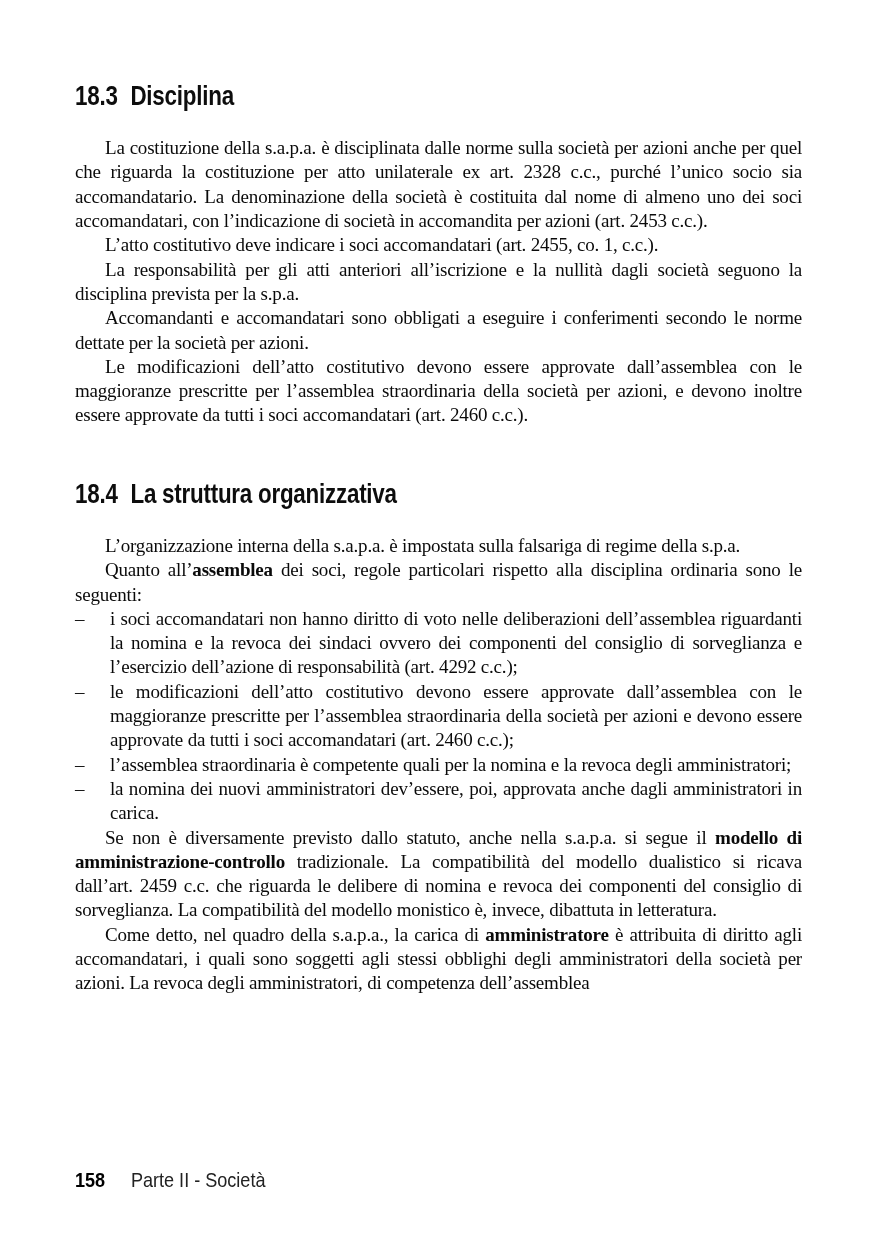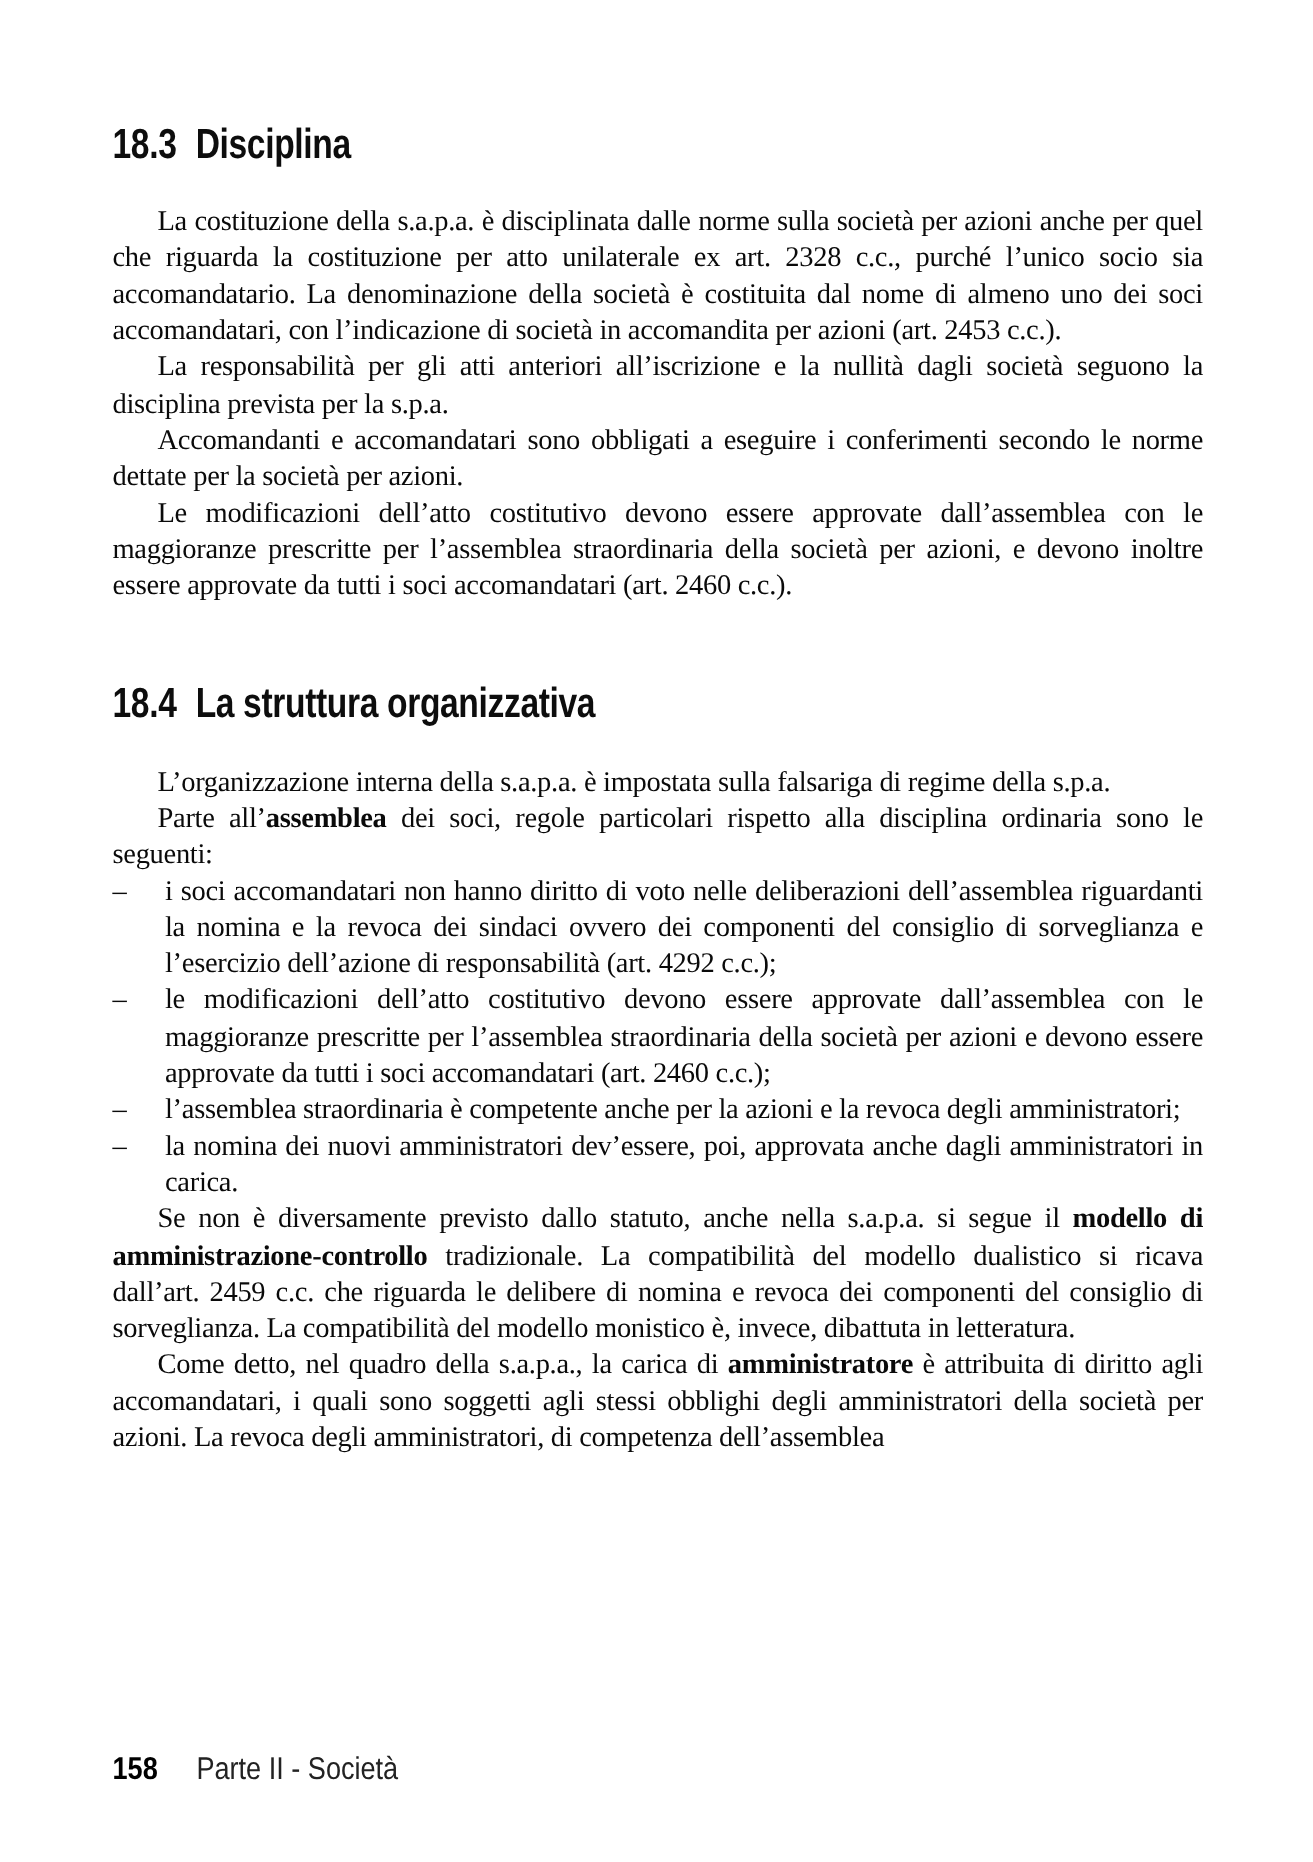--- a/index.html
+++ b/index.html
@@ -79,34 +79,35 @@
 <body>
 
 <div class="page">
   <div class="content">
 
     <h2 class="section-heading">
       <span class="sec-num">18.3</span><span class="sec-title">Disciplina</span>
     </h2>
     <div class="blocks">
         <div class="paragraph"><span>La costituzione della s.a.p.a. è disciplinata dalle norme sulla società per azioni anche per quel che riguarda la costituzione per atto unilaterale ex art. 2328 c.c., purché l’unico socio sia accomandatario. La denominazione della società è costituita dal nome di almeno uno dei soci accomandatari, con l’indicazione di società in accomandita per azioni (art. 2453 c.c.).</span></div>
+        <div class="paragraph"><span>L’atto costitutivo deve indicare i soci accomandatari (art. 2455, co. 1, c.c.).</span></div>
         <div class="paragraph"><span>La responsabilità per gli atti anteriori all’iscrizione e la nullità dagli società seguono la disciplina prevista per la s.p.a.</span></div>
         <div class="paragraph"><span>Accomandanti e accomandatari sono obbligati a eseguire i conferimenti secondo le norme dettate per la società per azioni.</span></div>
         <div class="paragraph"><span>Le modificazioni dell’atto costitutivo devono essere approvate dall’assemblea con le maggioranze prescritte per l’assemblea straordinaria della società per azioni, e devono inoltre essere approvate da tutti i soci accomandatari (art. 2460 c.c.).</span></div>
       </div>
 
     <h2 class="section-heading second">
       <span class="sec-num">18.4</span><span class="sec-title">La struttura organizzativa</span>
     </h2>
     <div class="blocks">
         <div class="paragraph"><span>L’organizzazione interna della s.a.p.a. è impostata sulla falsariga di regime della s.p.a.</span></div>
-        <div class="paragraph"><span>Parte all’</span><span class="bold">assemblea</span><span> dei soci, regole particolari rispetto alla disciplina ordinaria sono le seguenti:</span></div>
+        <div class="paragraph"><span>Quanto all’</span><span class="bold">assemblea</span><span> dei soci, regole particolari rispetto alla disciplina ordinaria sono le seguenti:</span></div>
         <div class="list-item"><span class="marker">–</span><span>i soci accomandatari non hanno diritto di voto nelle deliberazioni dell’assemblea riguardanti la nomina e la revoca dei sindaci ovvero dei componenti del consiglio di sorveglianza e l’esercizio dell’azione di responsabilità (art. 4292 c.c.);</span></div>
         <div class="list-item"><span class="marker">–</span><span>le modificazioni dell’atto costitutivo devono essere approvate dall’assemblea con le maggioranze prescritte per l’assemblea straordinaria della società per azioni e devono essere approvate da tutti i soci accomandatari (art. 2460 c.c.);</span></div>
-        <div class="list-item"><span class="marker">–</span><span>l’assemblea straordinaria è competente anche per la azioni e la revoca degli amministratori;</span></div>
+        <div class="list-item"><span class="marker">–</span><span>l’assemblea straordinaria è competente quali per la nomina e la revoca degli amministratori;</span></div>
         <div class="list-item"><span class="marker">–</span><span>la nomina dei nuovi amministratori dev’essere, poi, approvata anche dagli amministratori in carica.</span></div>
         <div class="paragraph"><span>Se non è diversamente previsto dallo statuto, anche nella s.a.p.a. si segue il </span><span class="bold">modello di amministrazione-controllo</span><span> tradizionale. La compatibilità del modello dualistico si ricava dall’art. 2459 c.c. che riguarda le delibere di nomina e revoca dei componenti del consiglio di sorveglianza. La compatibilità del modello monistico è, invece, dibattuta in letteratura.</span></div>
         <div class="paragraph"><span>Come detto, nel quadro della s.a.p.a., la carica di </span><span class="bold">amministratore</span><span> è attribuita di diritto agli accomandatari, i quali sono soggetti agli stessi obblighi degli amministratori della società per azioni. La revoca degli amministratori, di competenza dell’assemblea</span></div>
       </div>
 
   </div>
 
   <div class="footer">
     <span class="page-num">158</span>
     <span class="footer-label">Parte II - Società</span>

